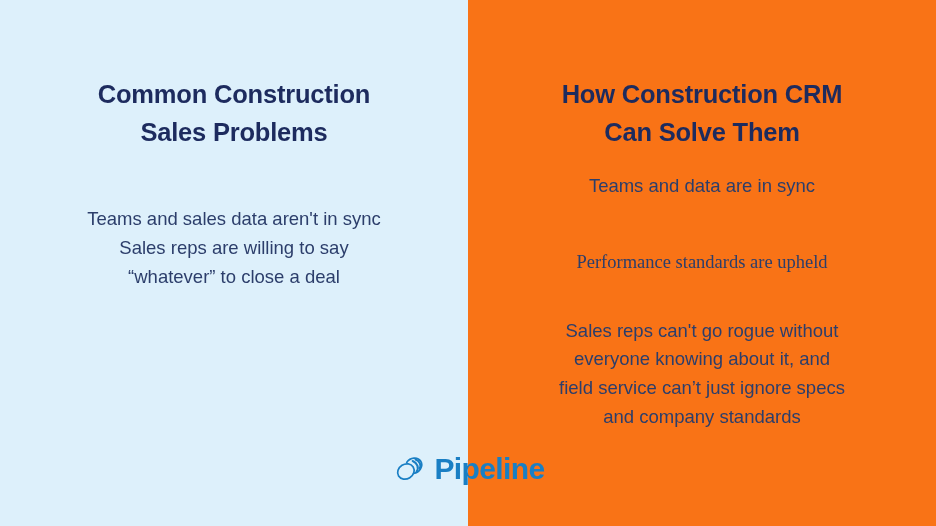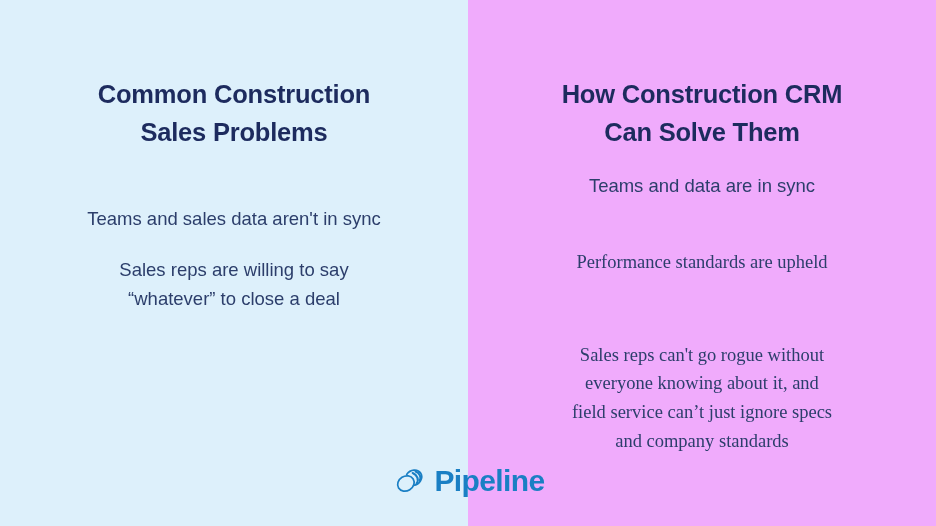--- a/index.html
+++ b/index.html
@@ -25,21 +25,21 @@
     display:flex;
   }
 
   .panel {
     width:468px;
     height:526px;
     position:relative;
   }
 
   .panel-left  { background:#ddf0fb; }
-  .panel-right { background:#f0abfc; }
+  .panel-right { background:#f97316; }
 
   
   .col-inner {
     position:absolute;
     left:0;
     top:0;
     width:100%;
     padding:0 18px;
     text-align:center;
   }
@@ -56,33 +56,33 @@
 
   .body-block {
     font-size:18.5px;
     line-height:1.55;
     color:#2c3e6b;
     white-space:pre-line;
   }
 
   
   .left-b1 { margin-top:54px; }
-  .left-b2 { margin-top:22px; }
+  .left-b2 { }
   .left-b3 { margin-top:34px; }
 
   
   .right-b1 { margin-top:21px; }
   .right-b2 { margin-top:47px;font-family:Liberation Serif, serif; }
-  .right-b3 { margin-top:64px;font-family:Liberation Serif, serif; }
+  .right-b3 { margin-top:40px; }
 
   
   .logo {
     position:absolute;
     left:50%;
-    top:464px;
+    top:452px;
     transform:translateX(-50%);
     display:flex;
     align-items:center;
     gap:9px;
     z-index:5;
   }
 
   .logo-mark {
     width:34px;
     height:34px;

